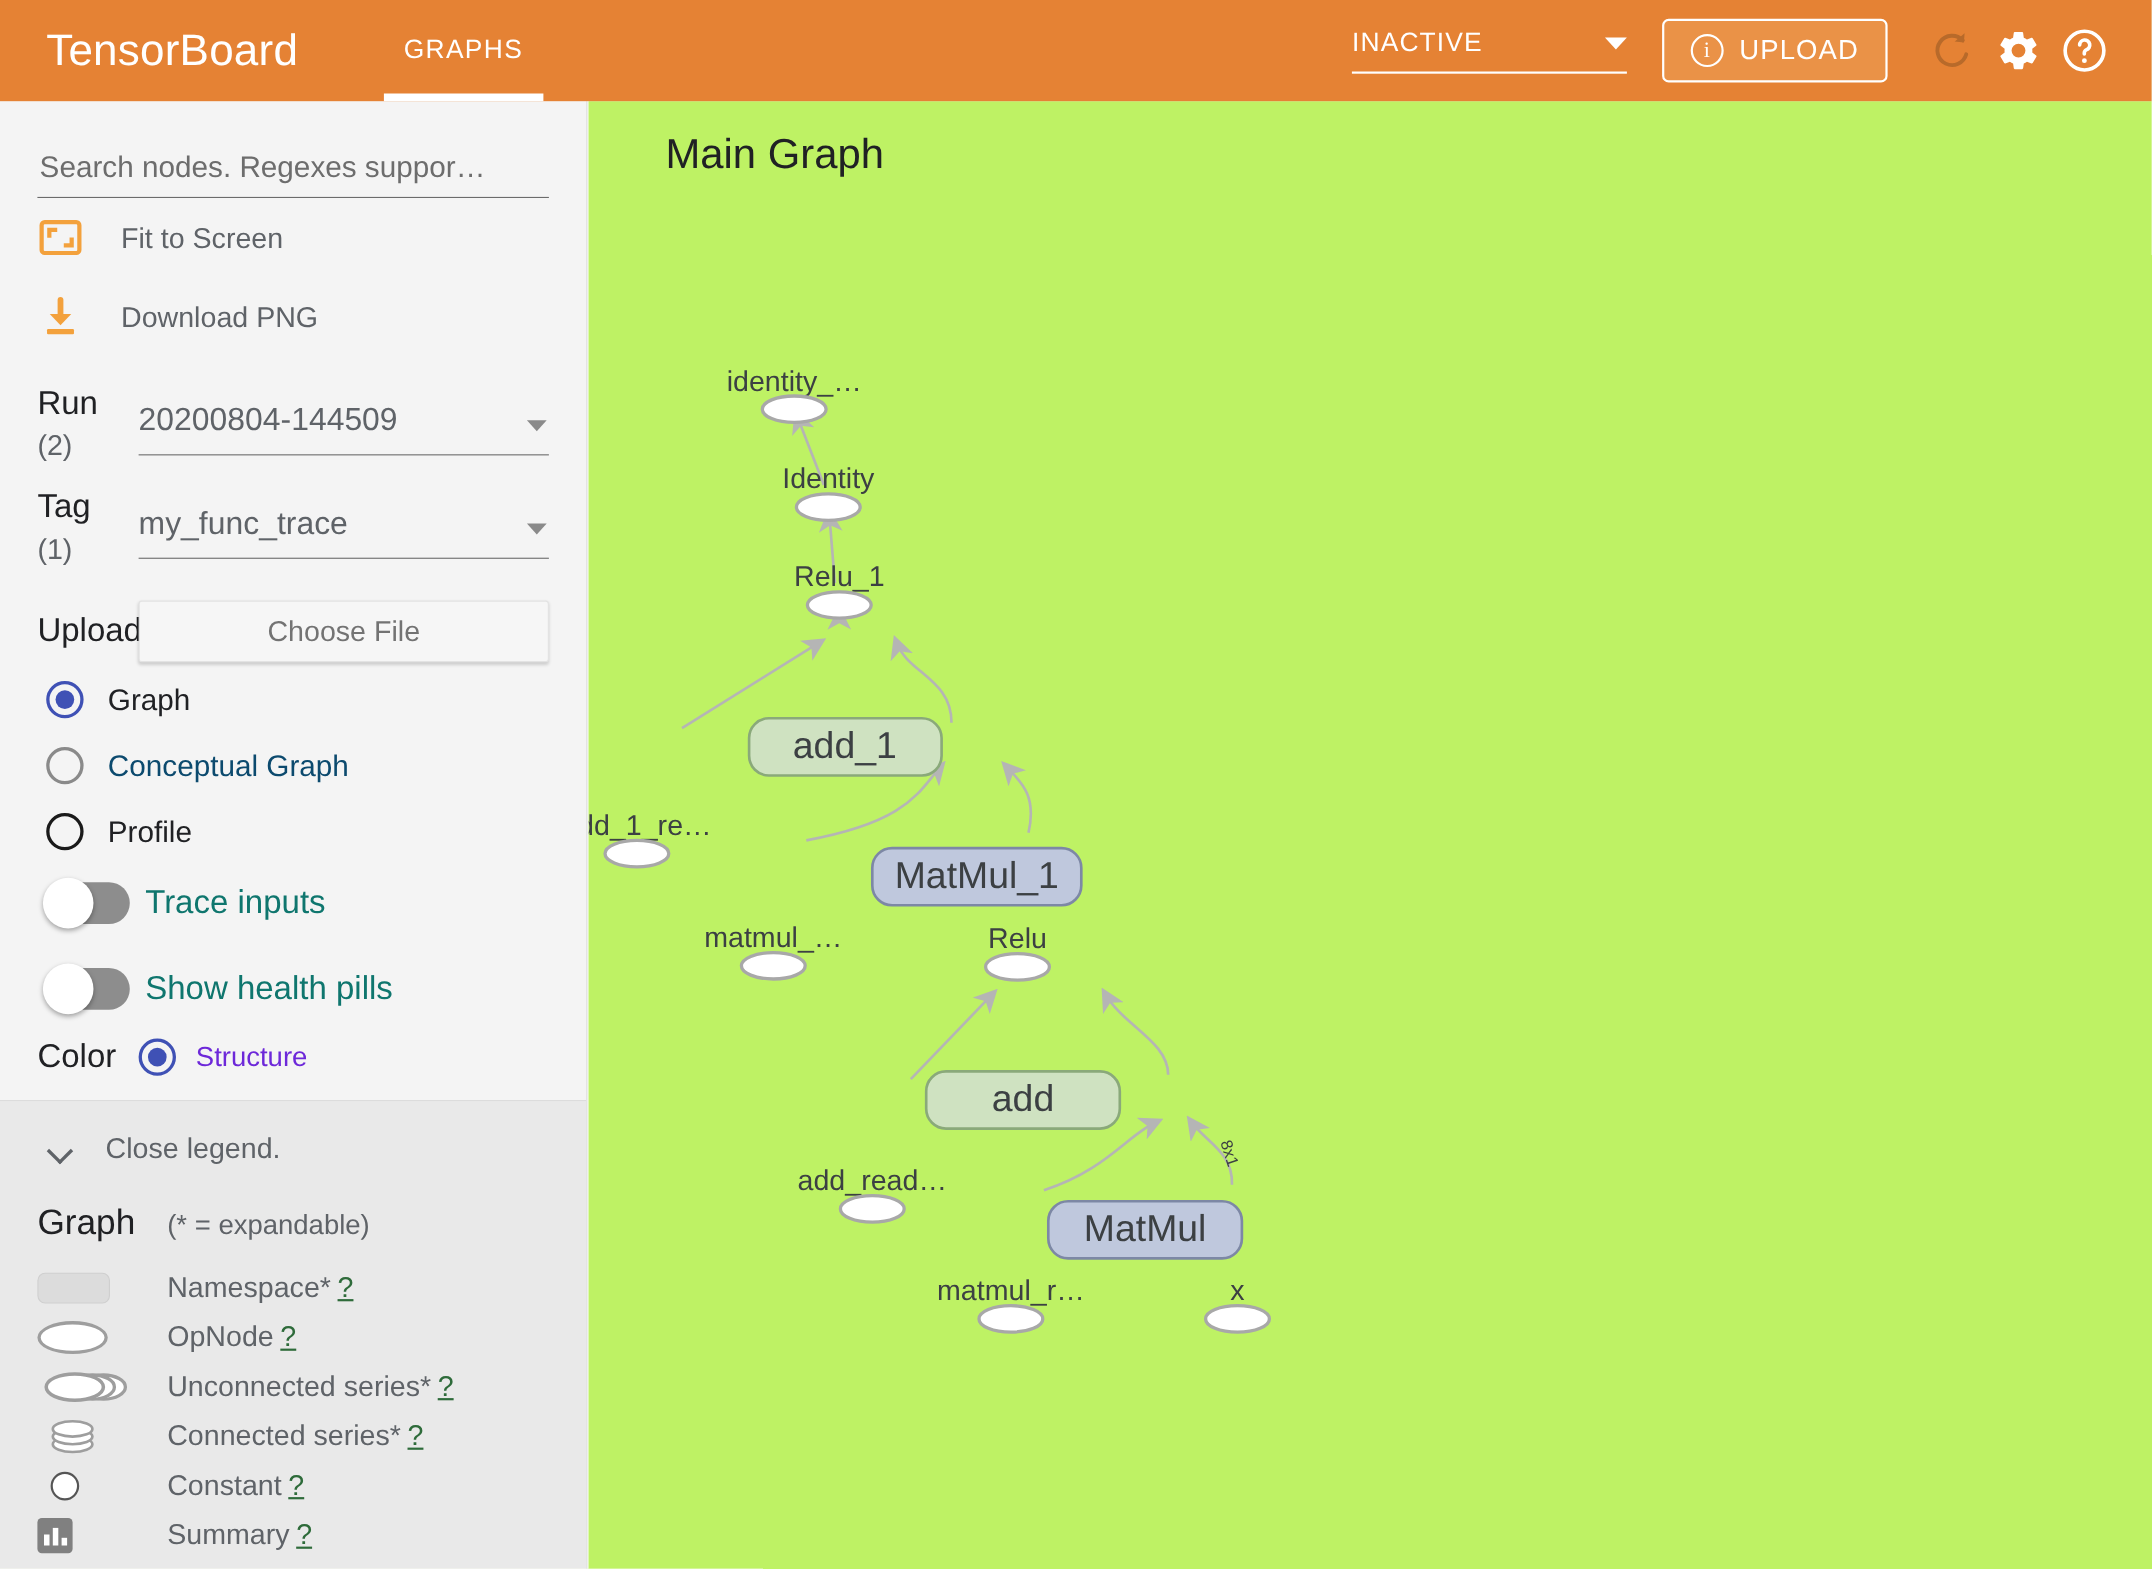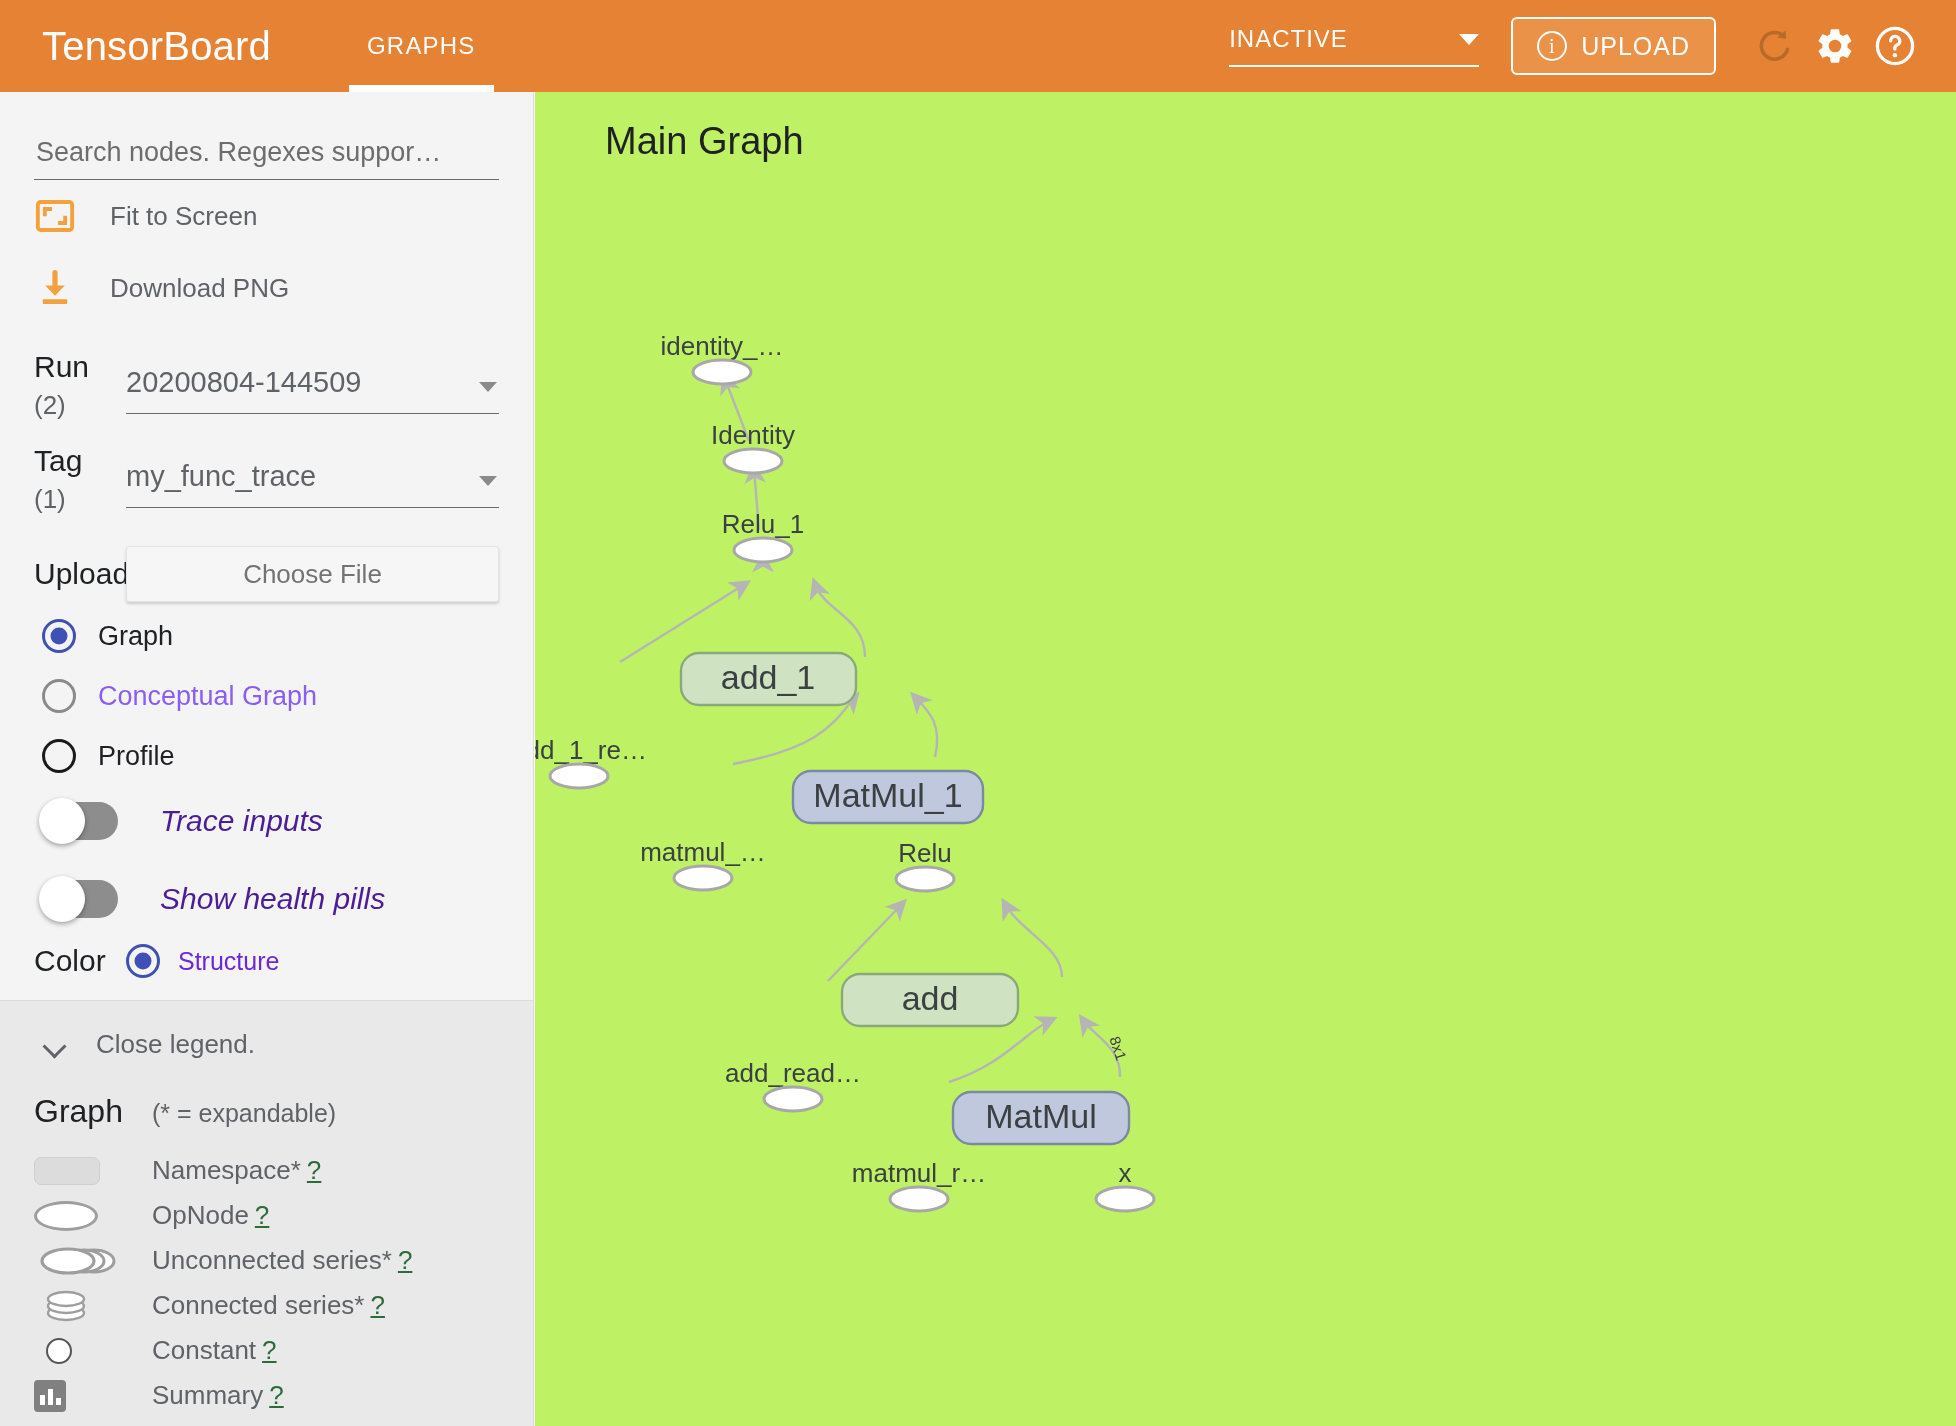--- a/index.html
+++ b/index.html
@@ -175,34 +175,34 @@
     display: inline-block; position: relative; flex: none;
     margin-left: 8px;
   }
   .radio.checked { border-color: #3f51b5; }
   .radio.checked::after {
     content: ""; position: absolute; left: 50%; top: 50%;
     width: 17px; height: 17px; border-radius: 50%;
     background: #3f51b5; transform: translate(-50%, -50%);
   }
   .radio.dark { border-color: #1a1a1a; }
-  .radio-label { margin-left: 22px; font-size: 27px; color: #8b5cf6; }
+  .radio-label { margin-left: 22px; font-size: 27px; color: #0c4a6e; }
   .radio-label.on { color: #202124; }
 
   .toggle-row { display: flex; align-items: center; height: 78px; cursor: pointer; }
   .toggle {
     width: 76px; height: 38px; border-radius: 19px;
     background: #8d8d8d; position: relative; flex: none; margin-left: 8px;
   }
   .toggle .knob {
     position: absolute; left: -3px; top: -4px;
     width: 46px; height: 46px; border-radius: 50%;
     background: #ffffff; box-shadow: 0 2px 5px rgba(0,0,0,0.35);
   }
-  .toggle-label { margin-left: 42px; font-size: 30px; color: #4c1d95; font-style: italic; }
+  .toggle-label { margin-left: 14px; font-size: 30px; color: #0f766e; }
 
   .color-row { display: flex; align-items: flex-end; margin-top: 6px; padding-bottom: 22px; }
   .color-key { font-size: 30px; color: #202124; width: 92px; }
   .color-opt { display: flex; align-items: center; cursor: pointer; }
   .color-opt .radio { margin-left: 0; }
   .color-opt .lbl { margin-left: 18px; font-size: 25px; color: #6d28d9; }
 
   
   .legend {
     border-top: 1px solid #dcdcdc;

